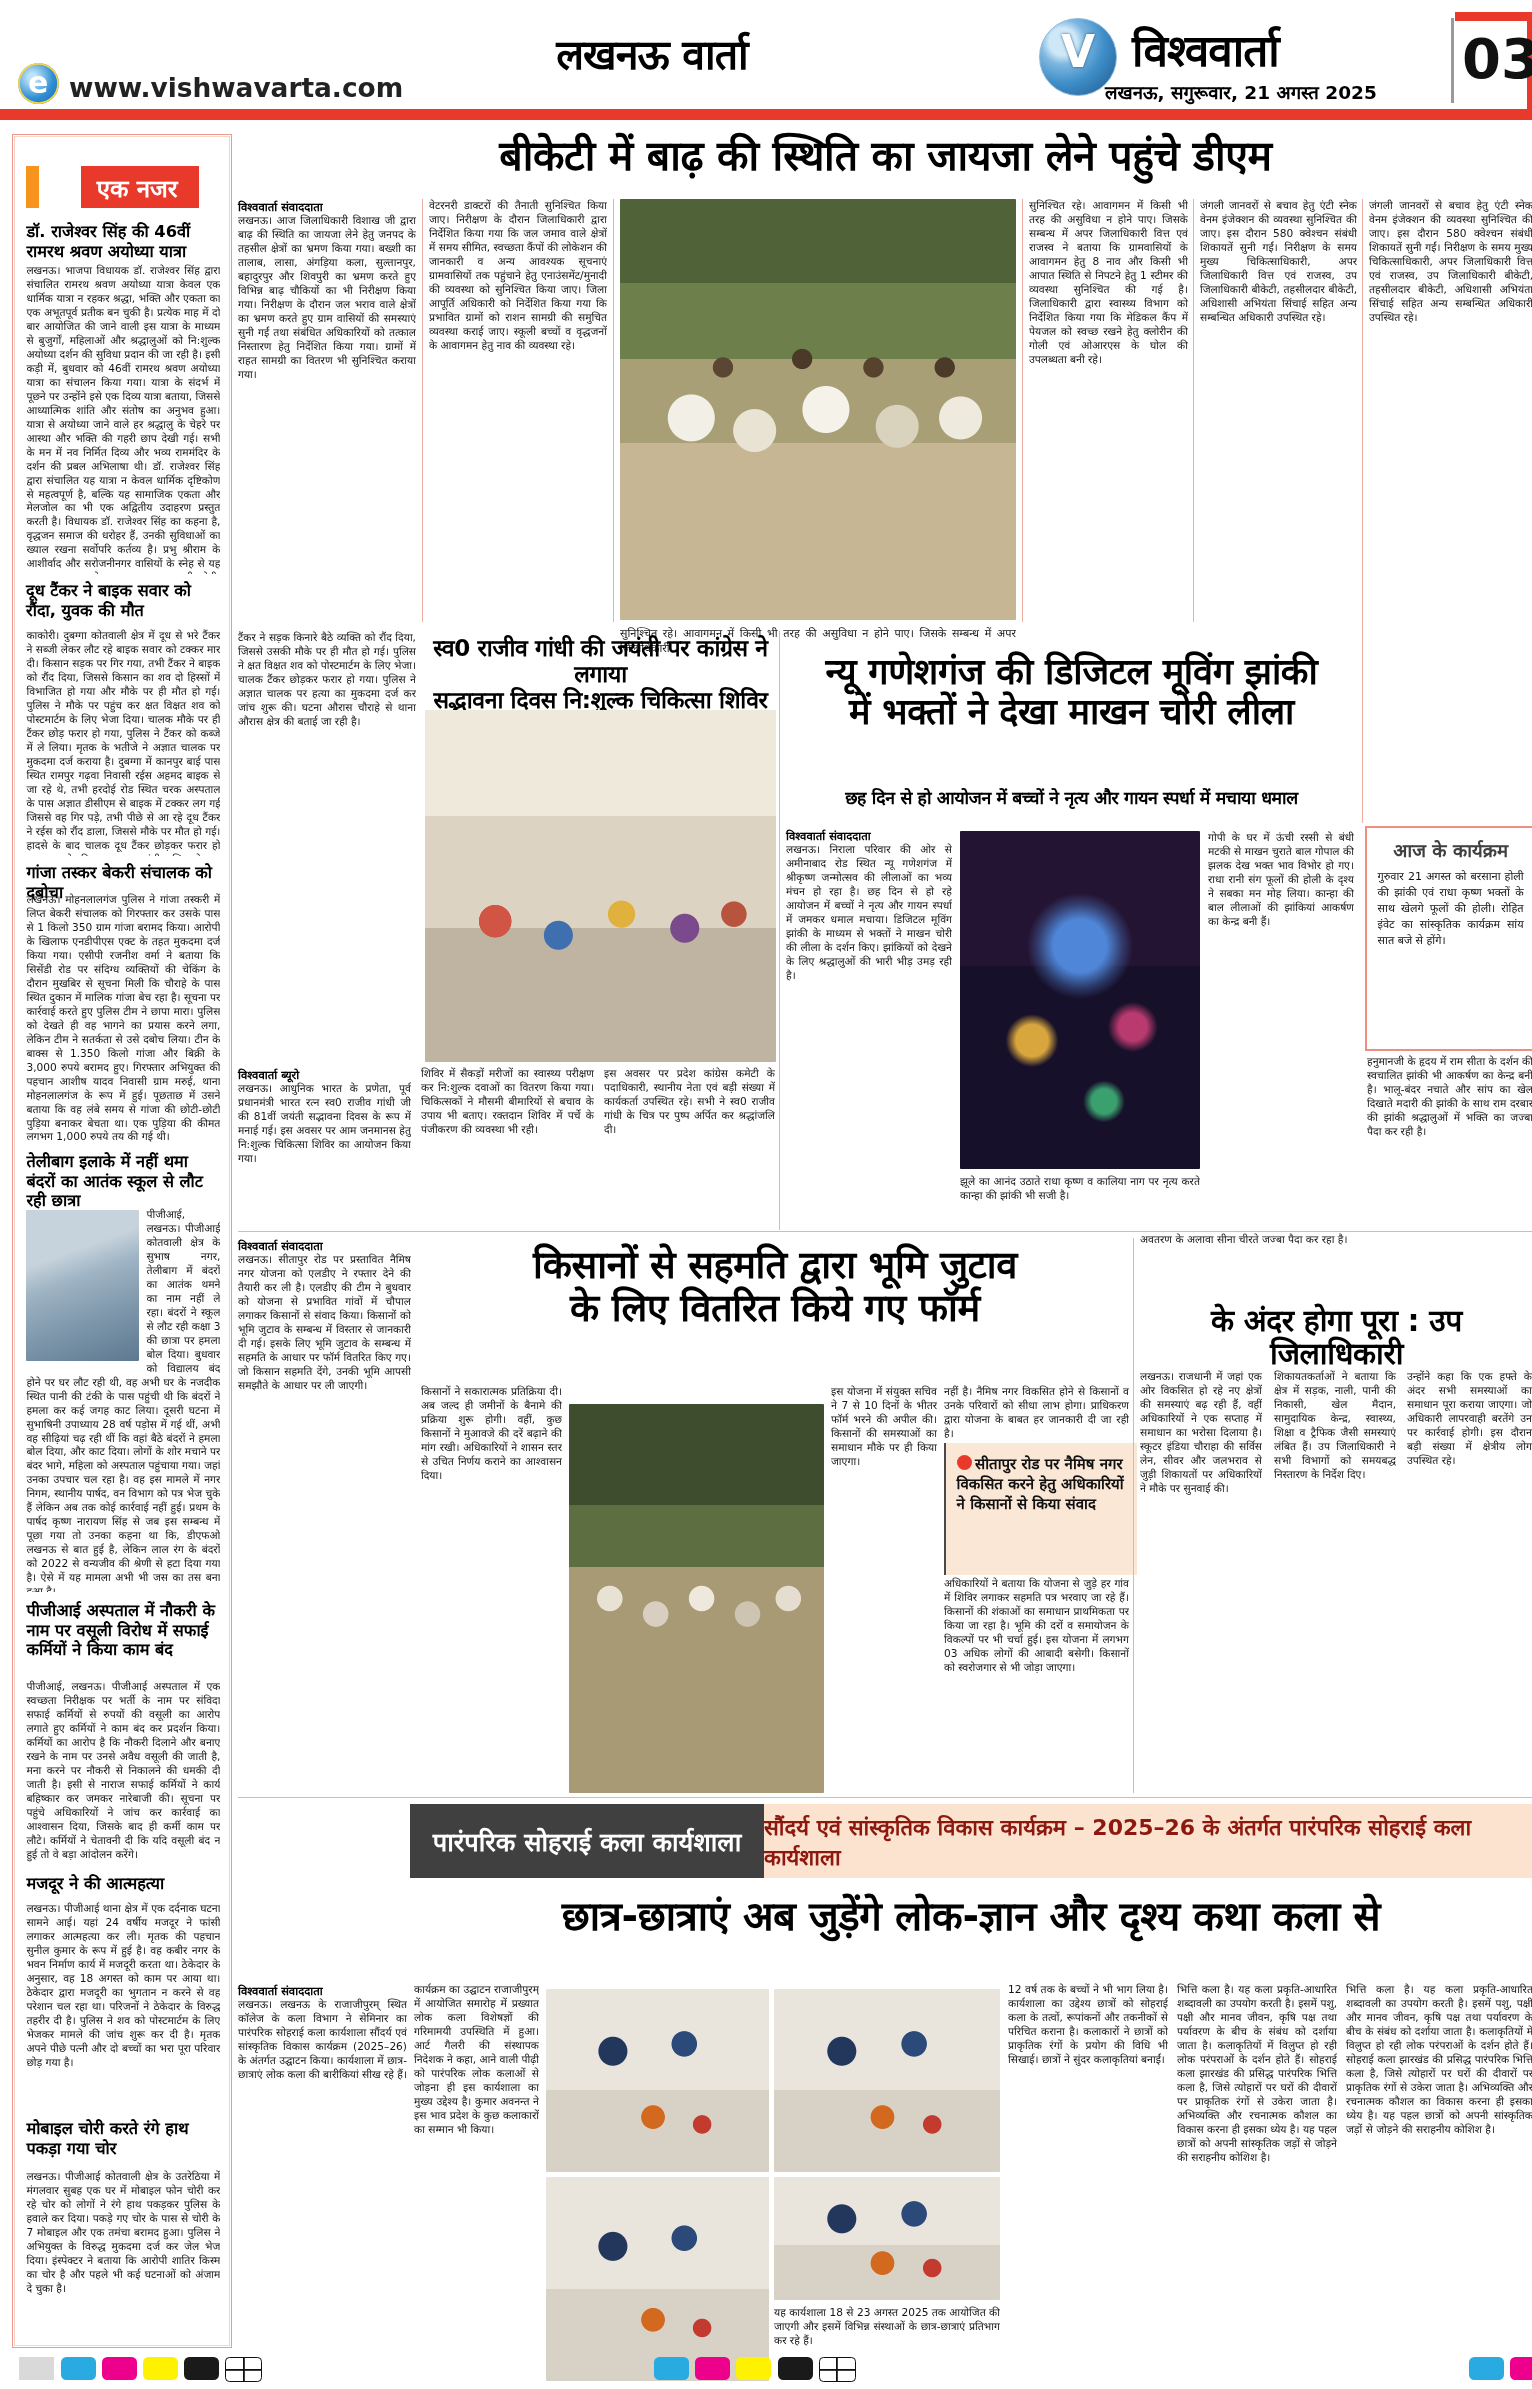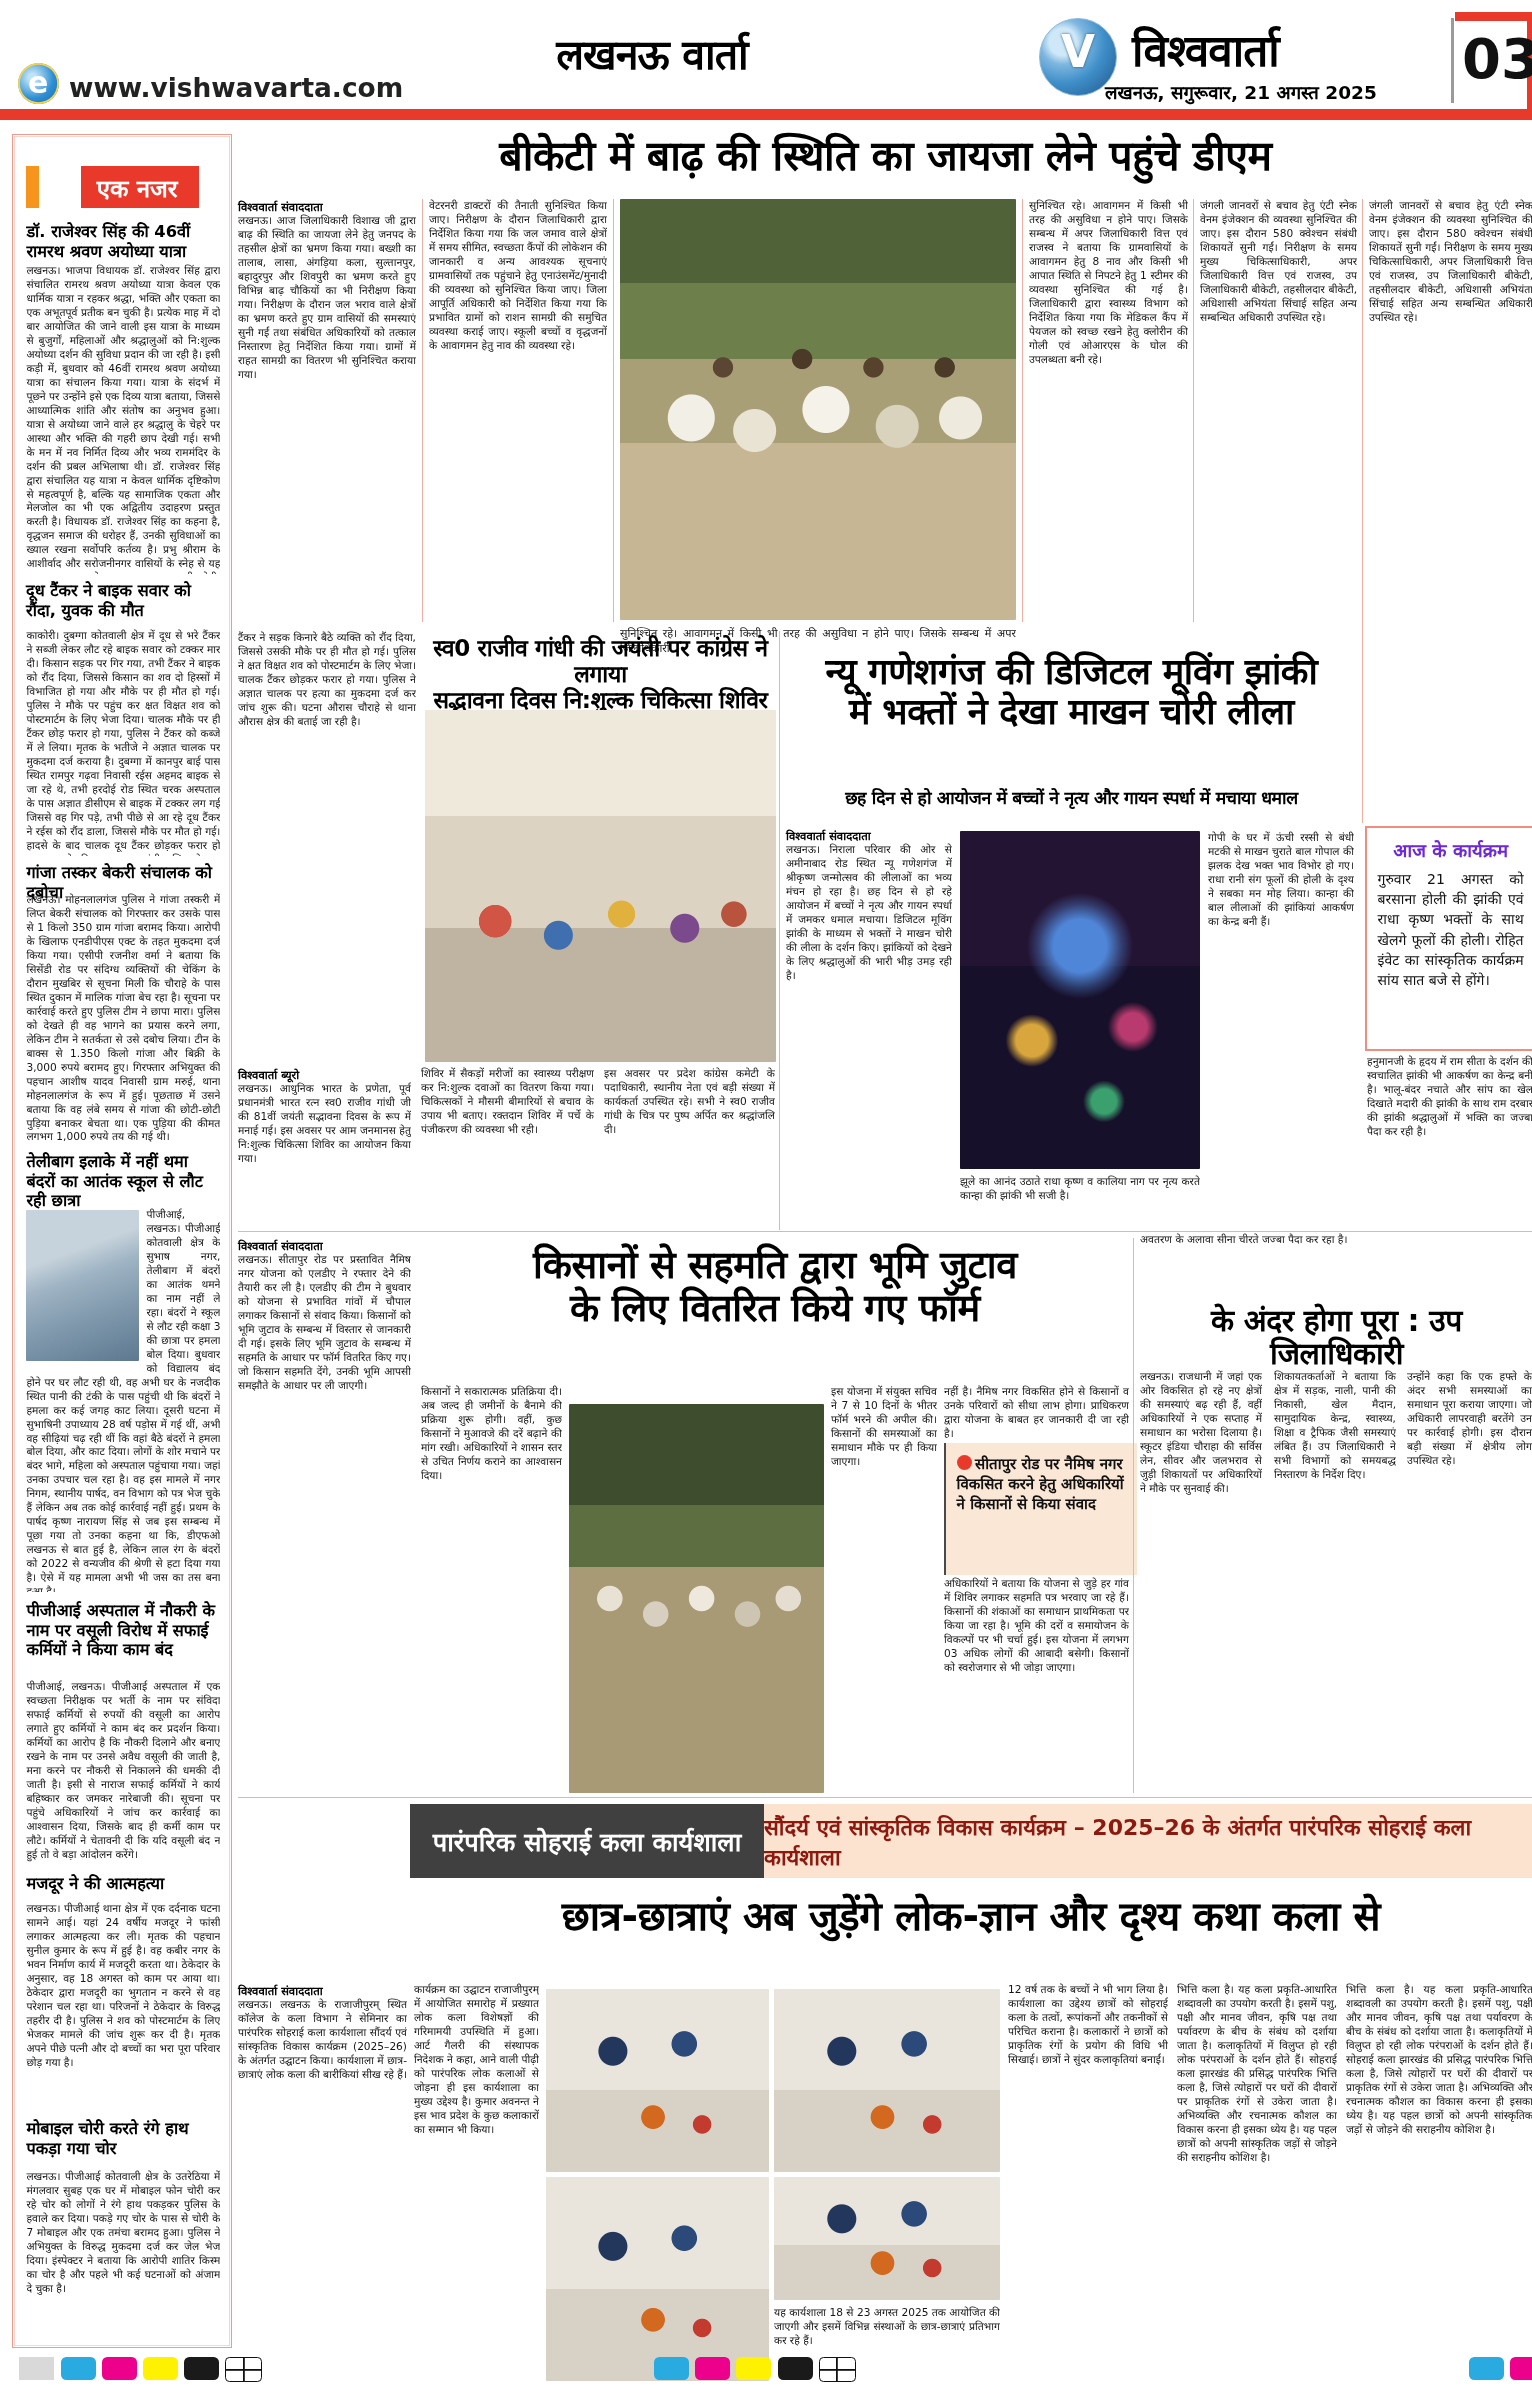--- a/index.html
+++ b/index.html
@@ -74,22 +74,22 @@
       radial-gradient(circle at 86% 50%, #e4ddd0 0 12.3px, transparent 13.2px),
       linear-gradient(180deg,#3d4d2e 0 26%,#5d6e40 26% 42%,#a89a74 42% 100%);}
   .wphoto{background:
       radial-gradient(circle at 30% 34%, #23365c 0 14px, transparent 15px),
       radial-gradient(circle at 62% 30%, #2b4a7a 0 12.3px, transparent 13.2px),
       radial-gradient(circle at 48% 70%, #d2691e 0 11.4px, transparent 12.3px),
       radial-gradient(circle at 70% 74%, #c23b2e 0 8.8px, transparent 9.7px),
       linear-gradient(180deg,#e9e5dd 0 55%,#d8d2c6 55% 100%);}
   
   .aaj-box{border:2.6px solid #ef8d80;background:#fff;padding:8.8px 10.6px;}
-  .aaj-title{font-weight:bold;font-size:18.5px;color:#6d28d9;text-align:center;}
-  .aaj-body{font-size:14px;line-height:1.45;text-align:justify;color:#111;margin-top:7px;}
+  .aaj-title{font-weight:bold;font-size:18.5px;color:#404040;text-align:center;}
+  .aaj-body{font-size:11px;line-height:1.45;text-align:justify;color:#111;margin-top:7px;}
   .bullet-box{background:#fbe7d6;border-left:2.6px solid #4a4a4a;padding:10.6px 8.8px 8.8px 10.6px;}
   .bullet-box .dot{display:inline-block;width:15px;height:15px;border-radius:50%;
                    background:#e8392a;margin-right:3.5px;vertical-align:-1.8px;}
   .bullet-box .btxt{font-weight:bold;font-size:15px;line-height:1.35;color:#111;}
   .banner-red{background:#404040;color:#fff;font-weight:bold;font-size:25.5px;
               display:flex;align-items:center;justify-content:center;}
   .banner-cream{background:#fbe3d0;color:#8c180e;font-weight:bold;font-size:22px;
               display:flex;align-items:center;justify-content:center;}
   
   .cmyk{display:flex;gap:6.2px;}

